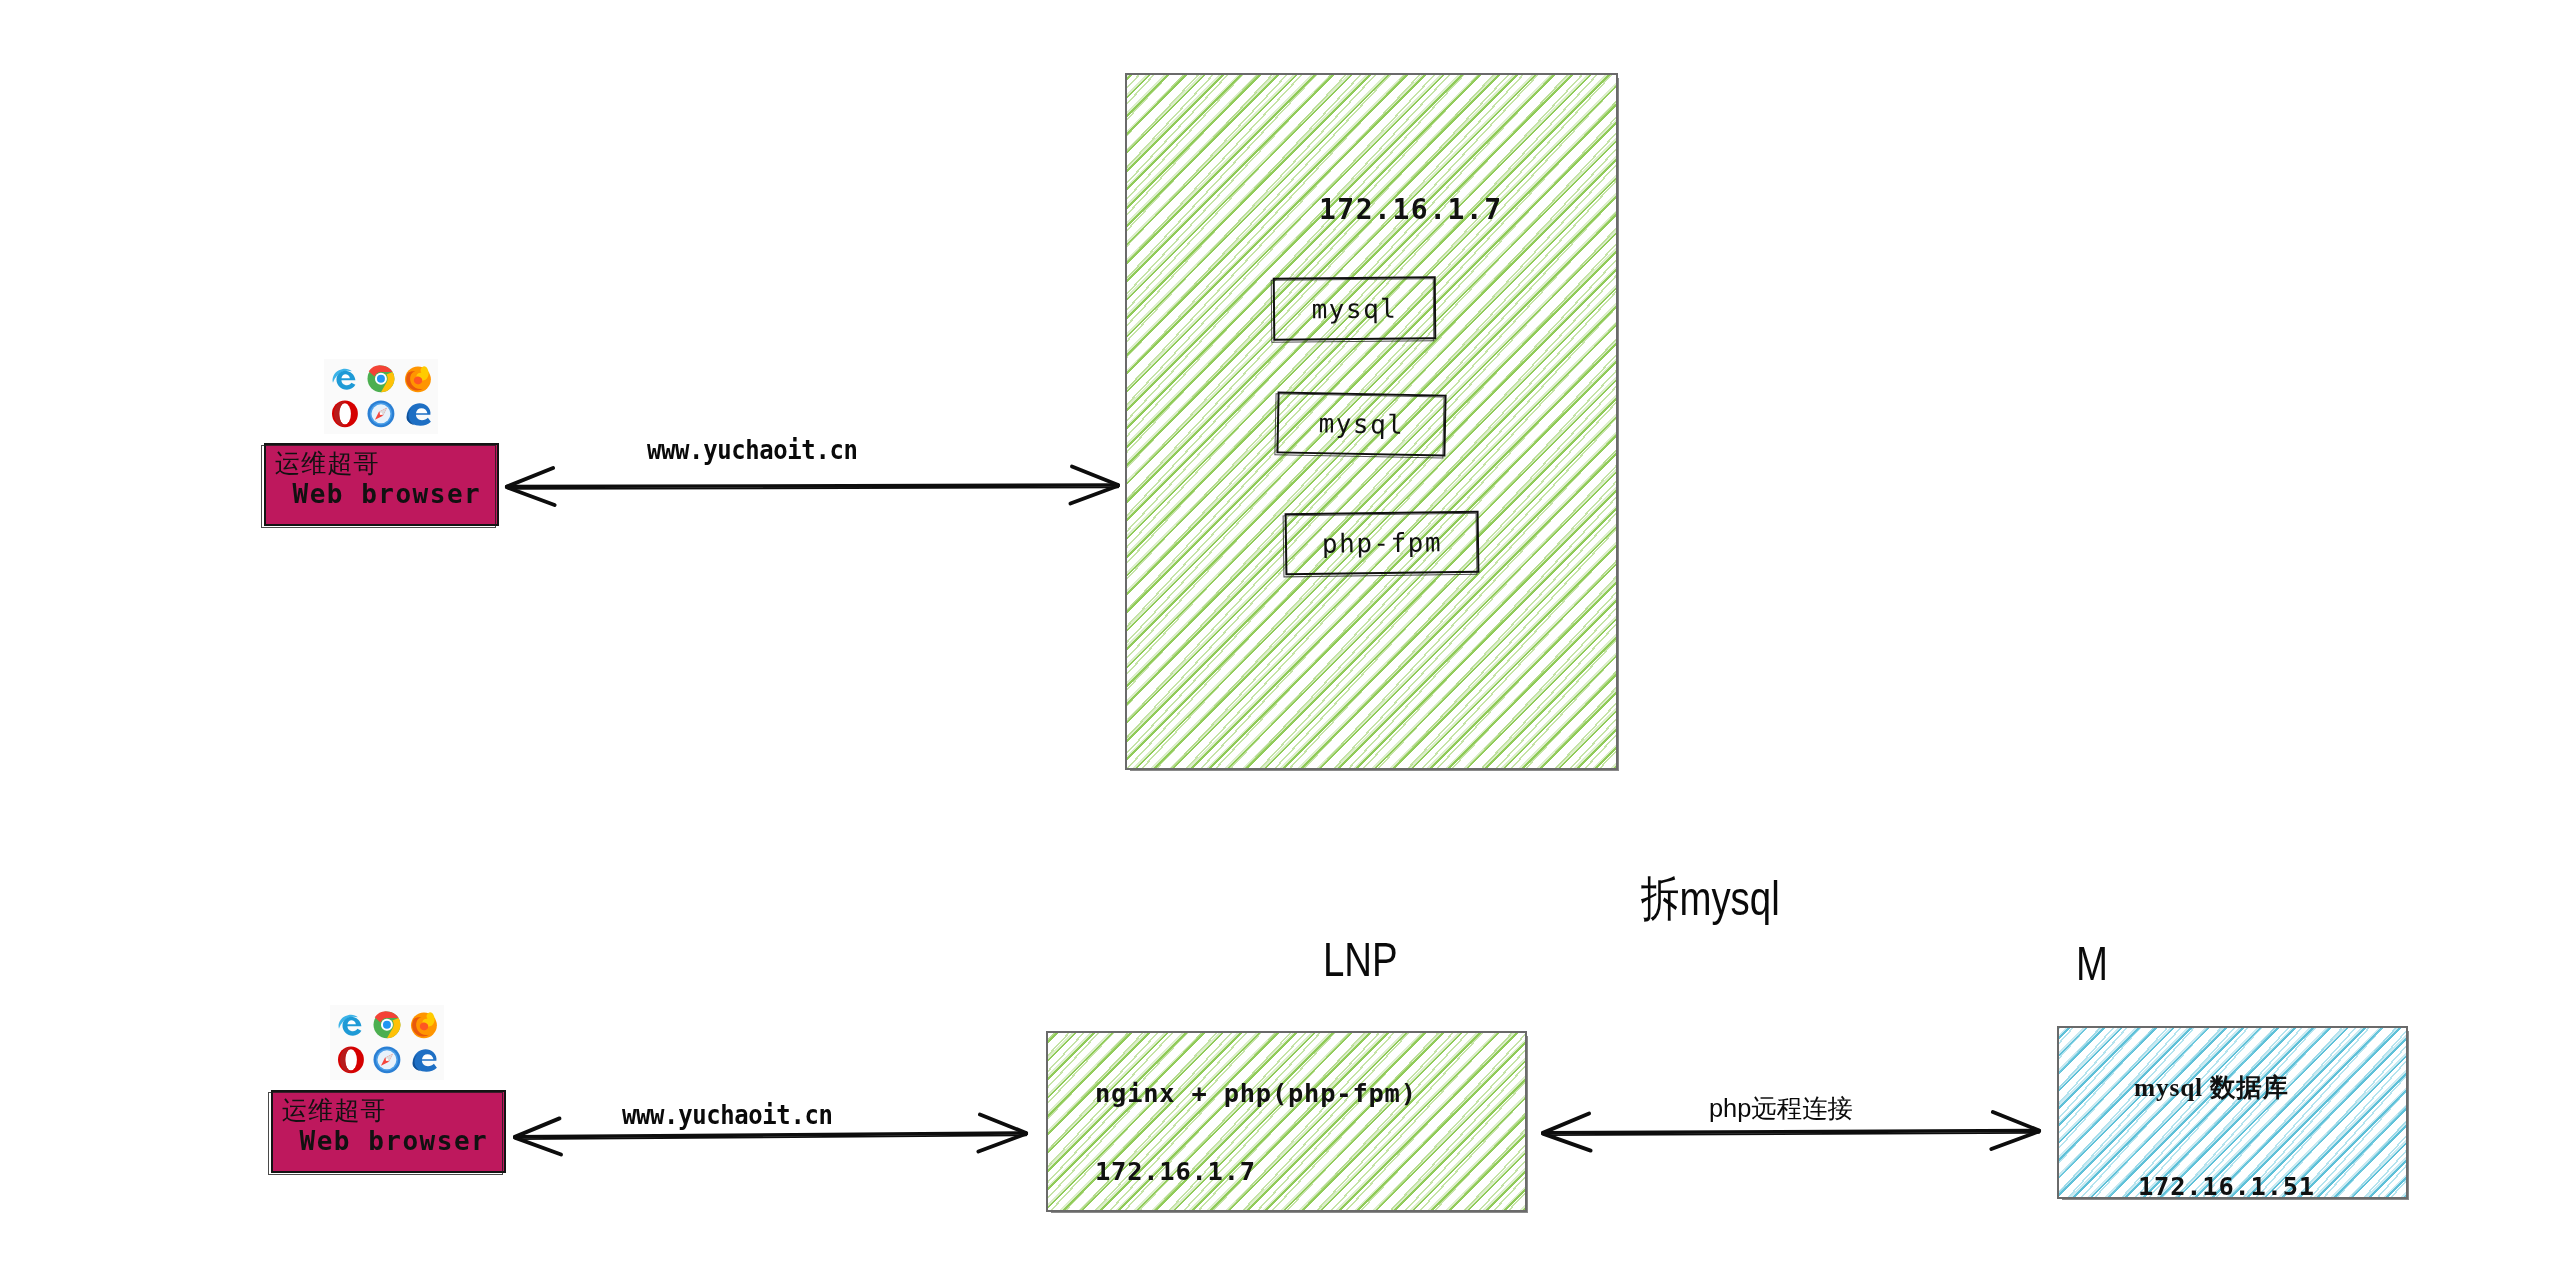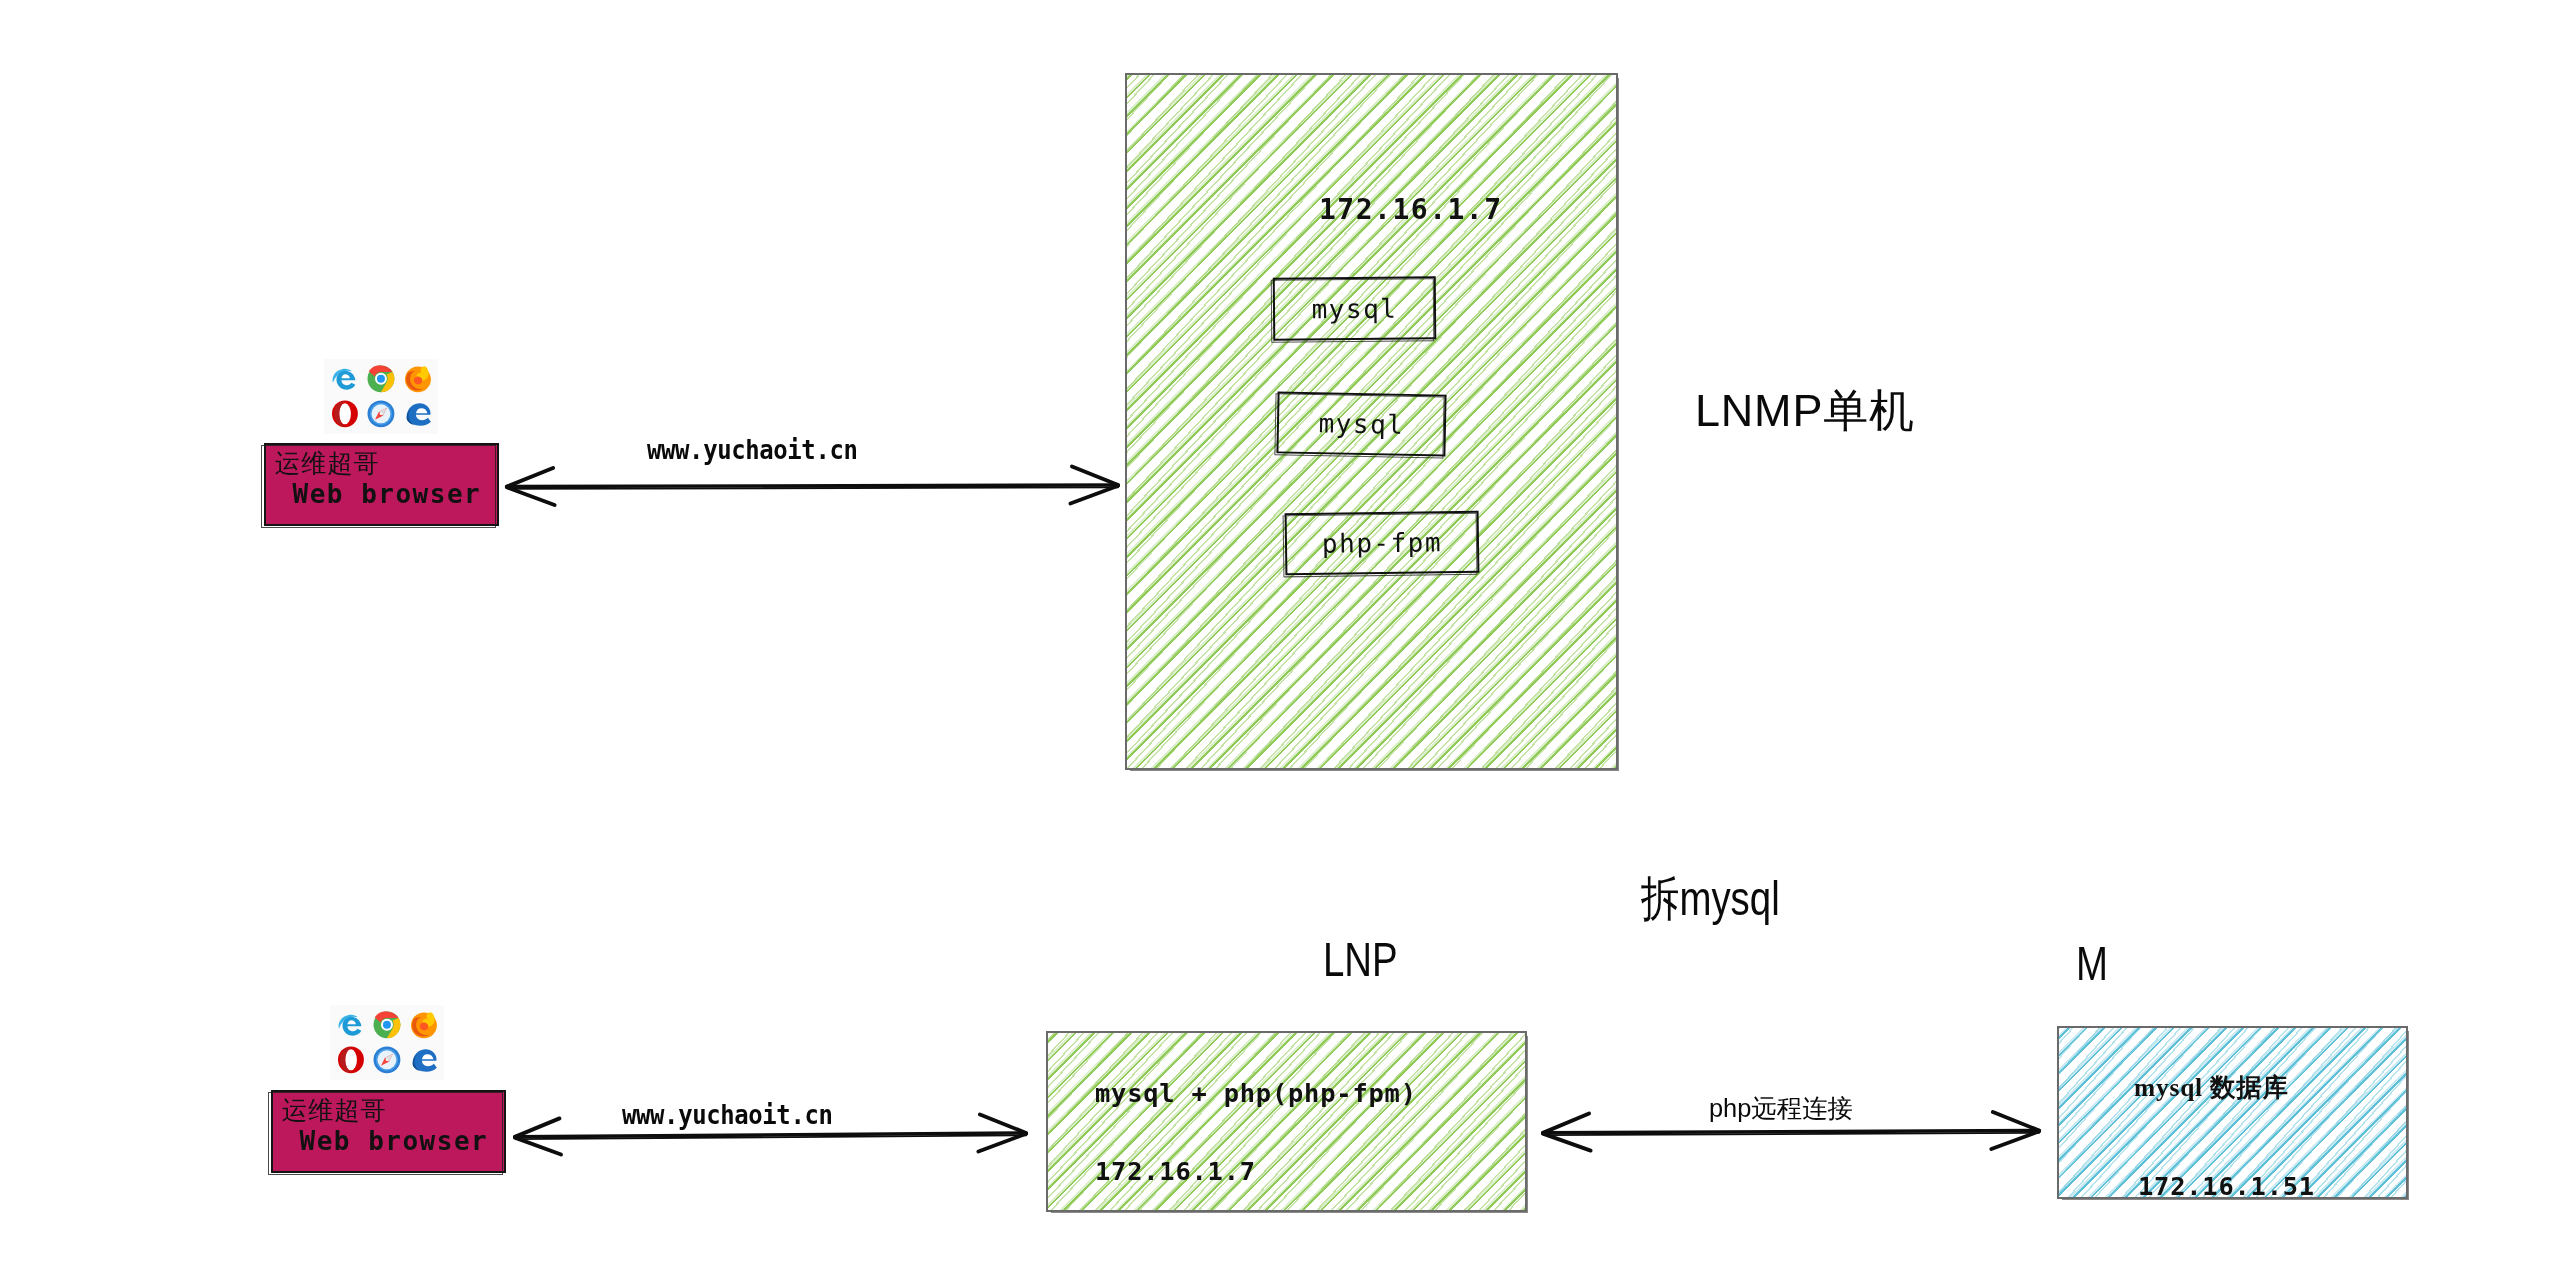--- a/index.html
+++ b/index.html
@@ -242,21 +242,20 @@
     <span class="svc-frame2"></span>
     <span class="svc-label">mysql</span>
   </div>
 
   <div class="svc-box" style="left:1285px;top:512px;width:194px;height:62px;transform:rotate(-0.8deg);">
     <span class="svc-frame"></span>
     <span class="svc-frame2"></span>
     <span class="svc-label">php-fpm</span>
   </div>
 
-  <div class="lbl lbl-title-sans" style="left:1695px;top:381px;">LNMP单机</div>
 
   <div class="lbl lbl-title-cond" style="left:1641px;top:867px;">拆mysql</div>
 
   <div class="lbl lbl-title-cond" style="left:1323px;top:932px;">LNP</div>
 
   <div class="lbl lbl-title-cond" style="left:2076px;top:936px;">M</div>
 
   <div class="browsers" style="left:330px;top:1005px;width:114px;height:75px;">
     <svg class="ic" viewBox="0 0 64 64">
       <path d="M8 40c-3-9 2-20 12-25 9-5 20-4 26 2-9-3-19-1-26 5-7 6-11 14-12 18z" fill="#3bb3e8"></path>
@@ -311,21 +310,21 @@
     <path d="M18 45 L76 21" stroke="#0d0d0d" stroke-width="5" fill="none" stroke-linecap="round"></path>
     <path d="M18 46 L78 68" stroke="#0d0d0d" stroke-width="5" fill="none" stroke-linecap="round"></path>
     <path d="M682 40 L622 16" stroke="#0d0d0d" stroke-width="5" fill="none" stroke-linecap="round"></path>
     <path d="M682 41 L620 64" stroke="#0d0d0d" stroke-width="5" fill="none" stroke-linecap="round"></path>
   </svg>
   <div class="lbl lbl-url" style="left:622px;top:1100px;">www.yuchaoit.cn</div>
 
   <div class="hatch-box hatch-green" style="left:1046px;top:1031px;width:481px;height:181px;">
     <span class="box-inner-shadow"></span>
   </div>
-  <div class="box-text" style="left:1095px;top:1078px;">mysql + php(php-fpm)</div>
+  <div class="box-text" style="left:1095px;top:1078px;">nginx + php(php-fpm)</div>
   <div class="box-text" style="left:1095px;top:1156px;">172.16.1.7</div>
 
   <svg class="arrow-svg" style="left:1529px;top:1098px;width:524px;height:62px;" viewBox="0 0 680 80">
     <line x1="18" y1="45" x2="662" y2="42" stroke="#0d0d0d" stroke-width="4.5" stroke-linecap="round"></line>
     <line x1="20" y1="48" x2="662" y2="45" stroke="#0d0d0d" stroke-width="2.4" stroke-linecap="round"></line>
     <path d="M18 45 L78 20" stroke="#0d0d0d" stroke-width="5" fill="none" stroke-linecap="round"></path>
     <path d="M18 46 L80 68" stroke="#0d0d0d" stroke-width="5" fill="none" stroke-linecap="round"></path>
     <path d="M662 42 L602 18" stroke="#0d0d0d" stroke-width="5" fill="none" stroke-linecap="round"></path>
     <path d="M662 43 L600 66" stroke="#0d0d0d" stroke-width="5" fill="none" stroke-linecap="round"></path>
   </svg>

